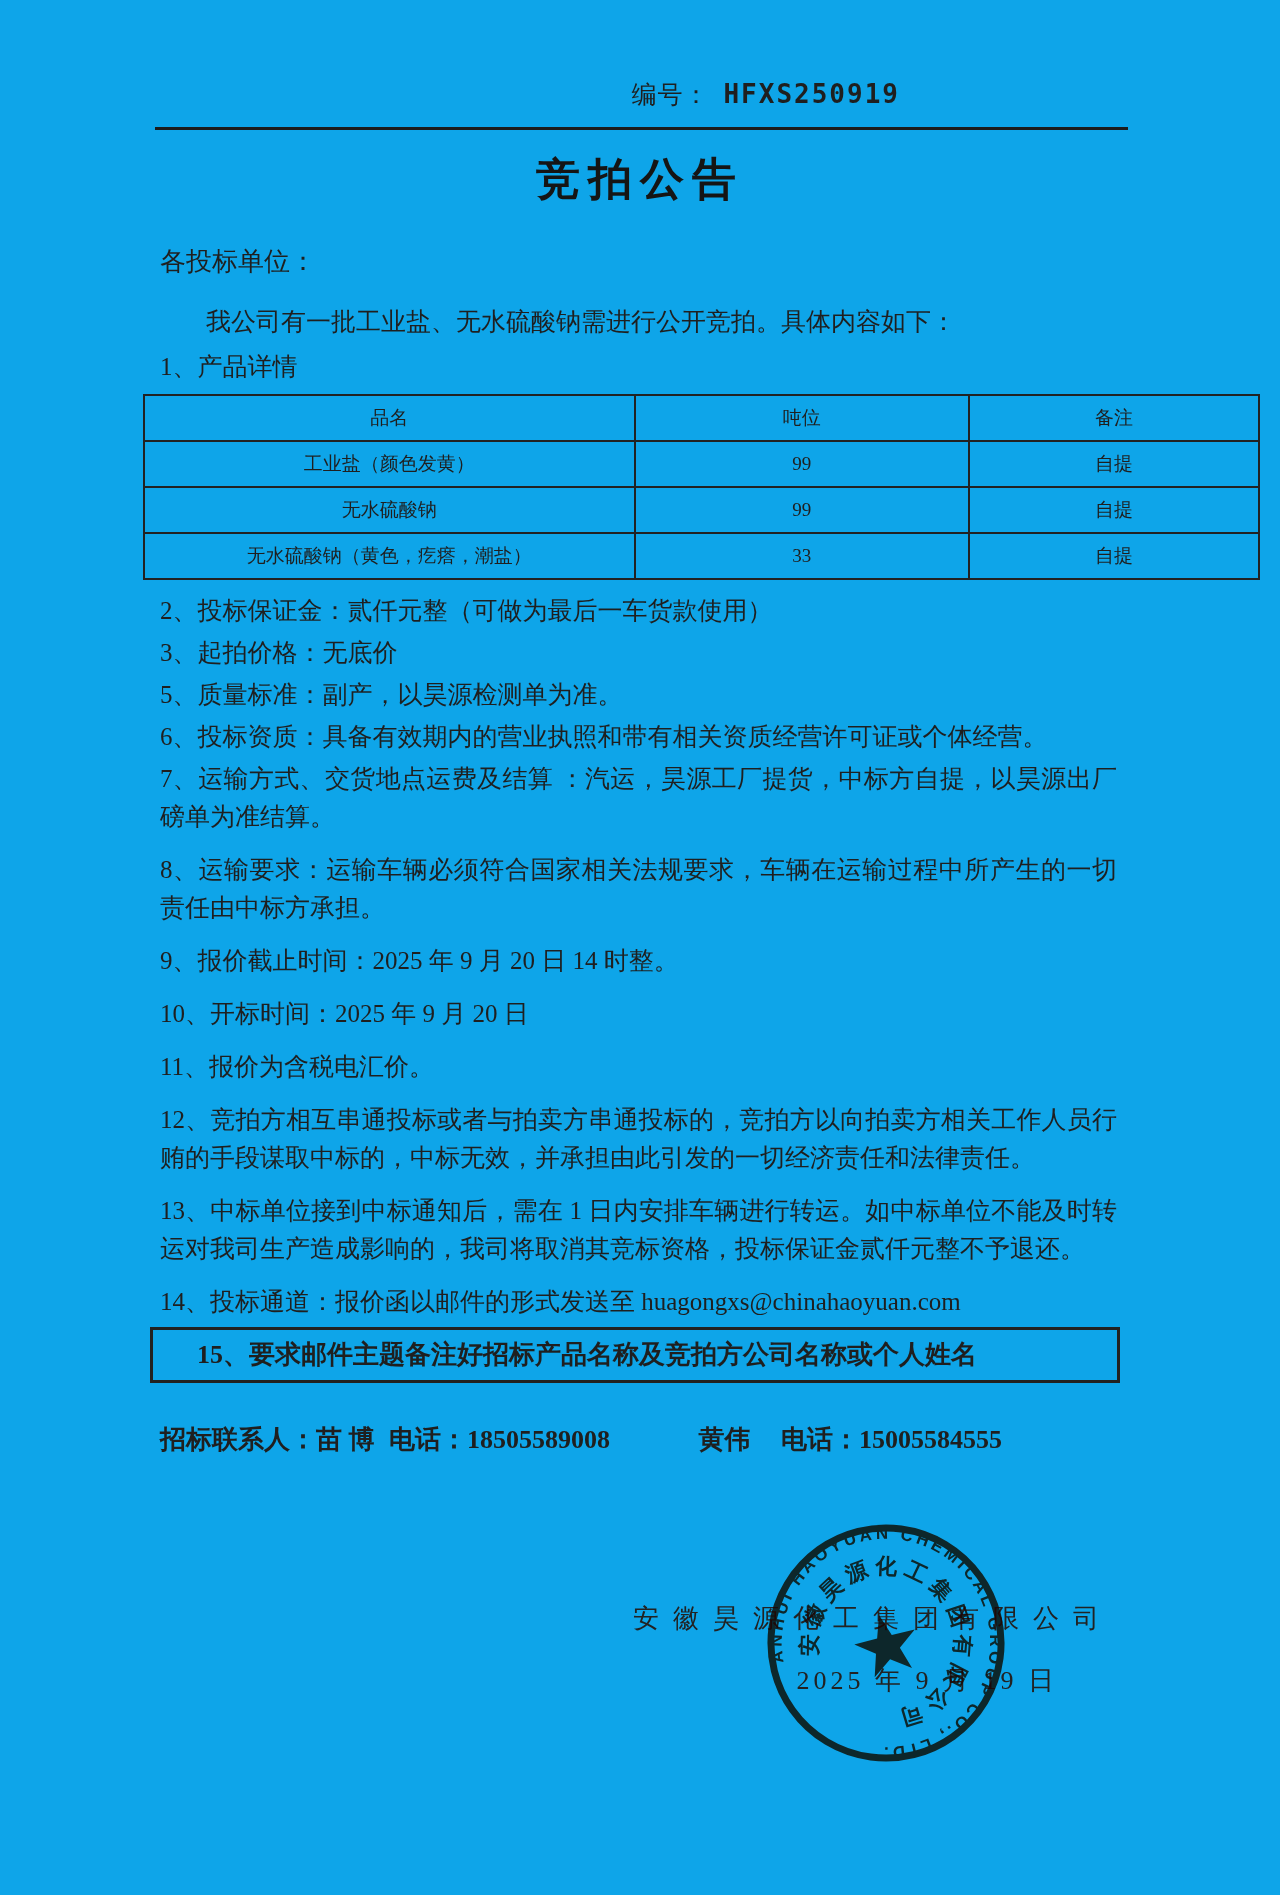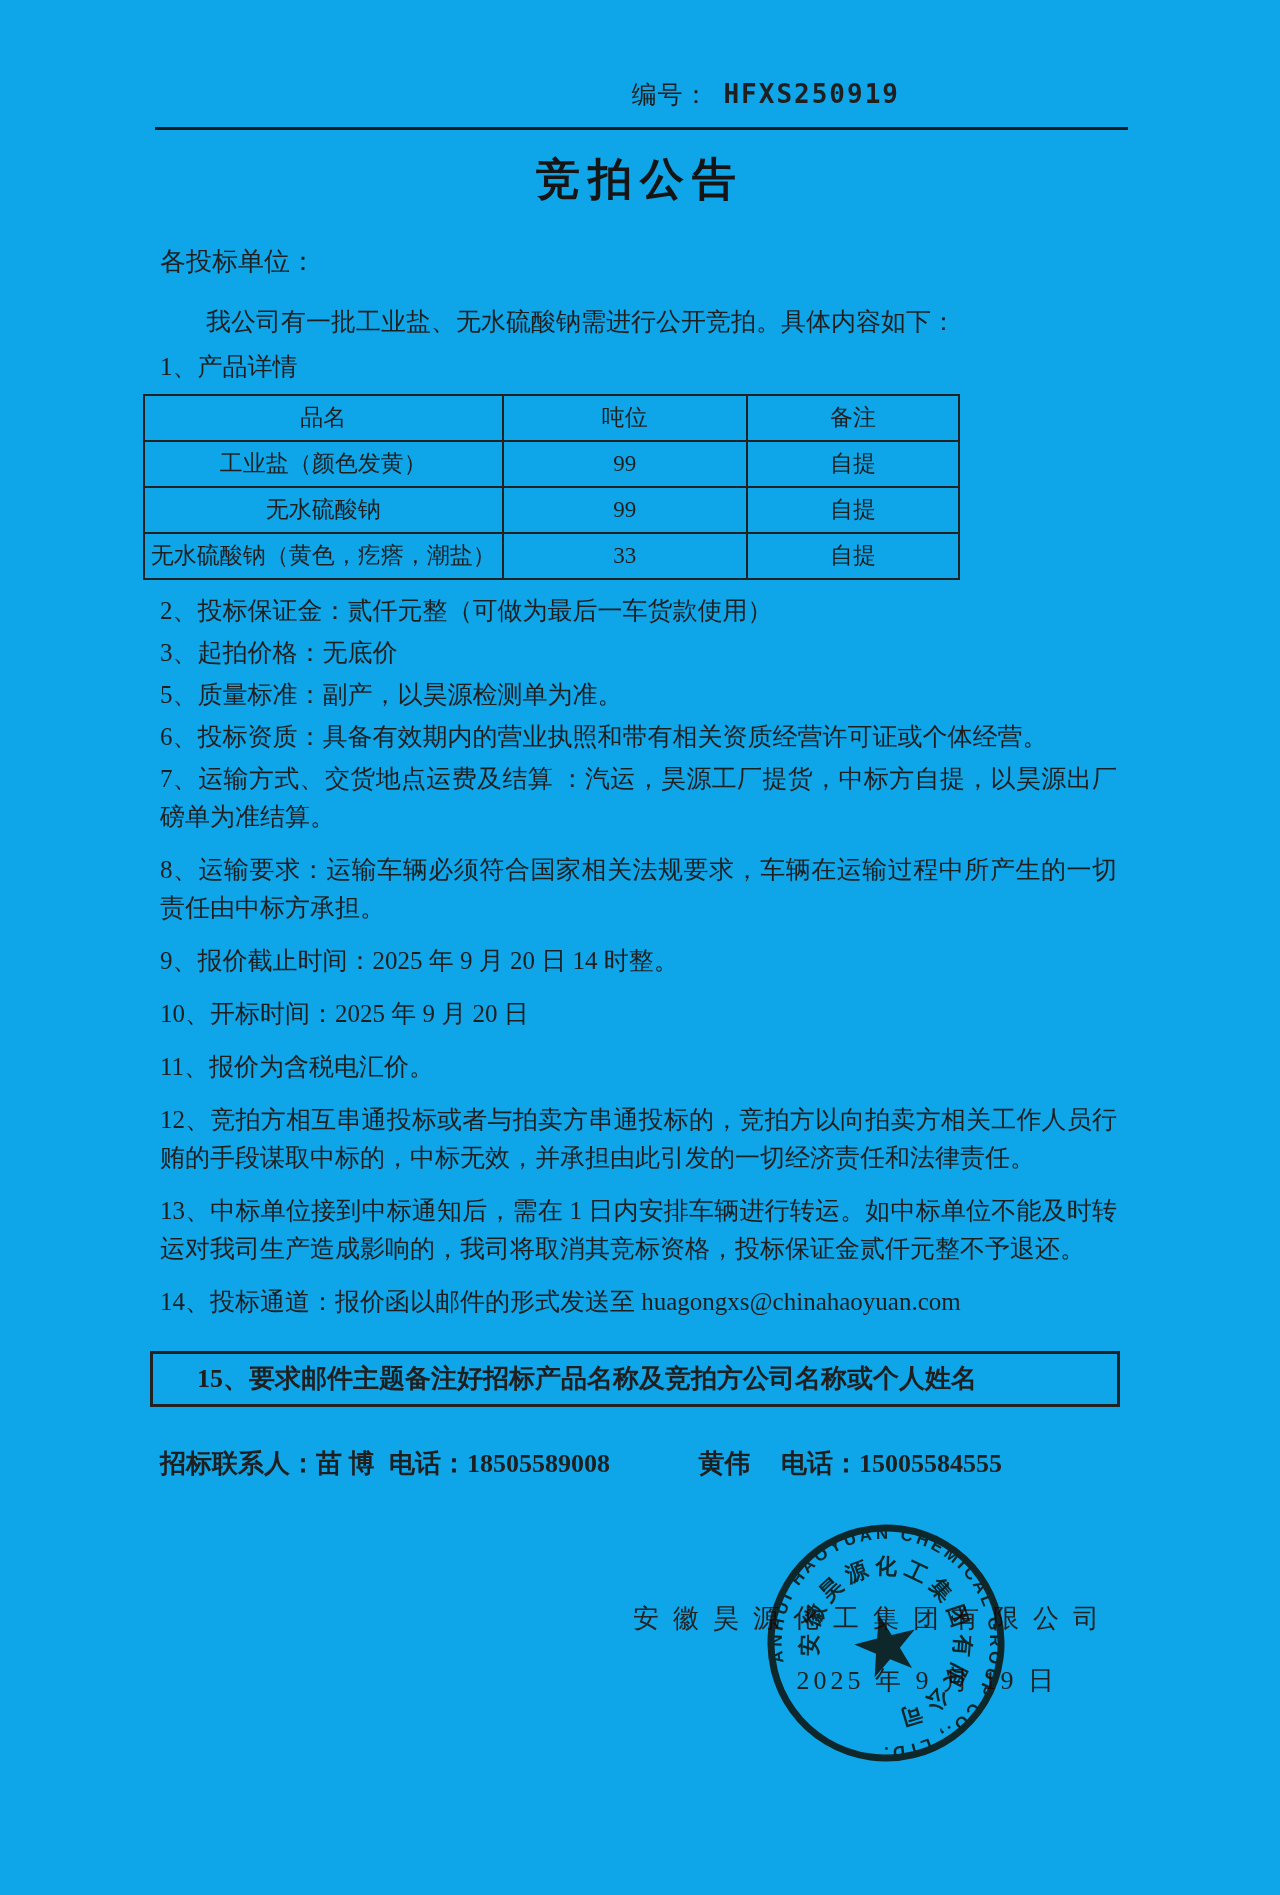--- a/index.html
+++ b/index.html
@@ -48,38 +48,38 @@
     font-size:25px;
     line-height:38px;
   }
   .salutation { margin-top:34px; font-size:26px; }
   .intro { margin-top:22px; text-indent:46px; text-align:justify; }
   .section1 { margin-top:7px; }
   
   table.products {
     border-collapse:collapse;
     margin:8px 0 8px -17px;
-    width:817px;
+    width:1117px;
     table-layout:fixed;
-    font-size:23px;
+    font-size:19px;
   }
   table.products td, table.products th {
     border:2px solid #222;
     text-align:center;
     font-weight:normal;
     height:46px;
     padding:0 4px;
   }
   col.c1 { width:44%; } col.c2 { width:30%; } col.c3 { width:26%; }
   
   .item { margin-top:4px; text-align:justify; }
   .item.gap { margin-top:15px; }
   
   .boxed-item {
-    margin:30px -3px 0 -10px;
+    margin:6px -3px 0 -10px;
     border:3px solid #222;
     padding:8px 10px 8px 44px;
     font-weight:bold;
     font-size:26px;
     line-height:34px;
   }
   
   .contacts {
     margin-top:38px;
     font-weight:bold;

